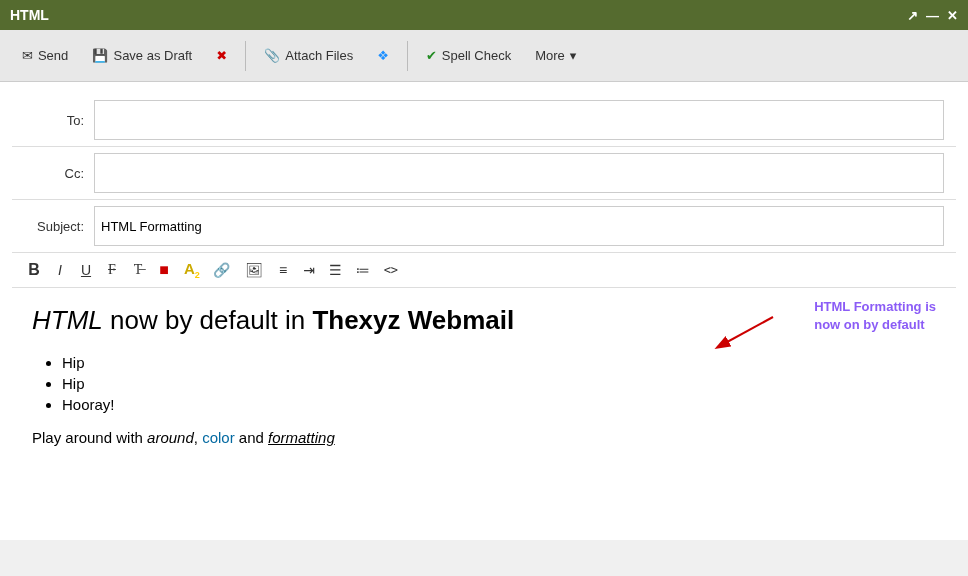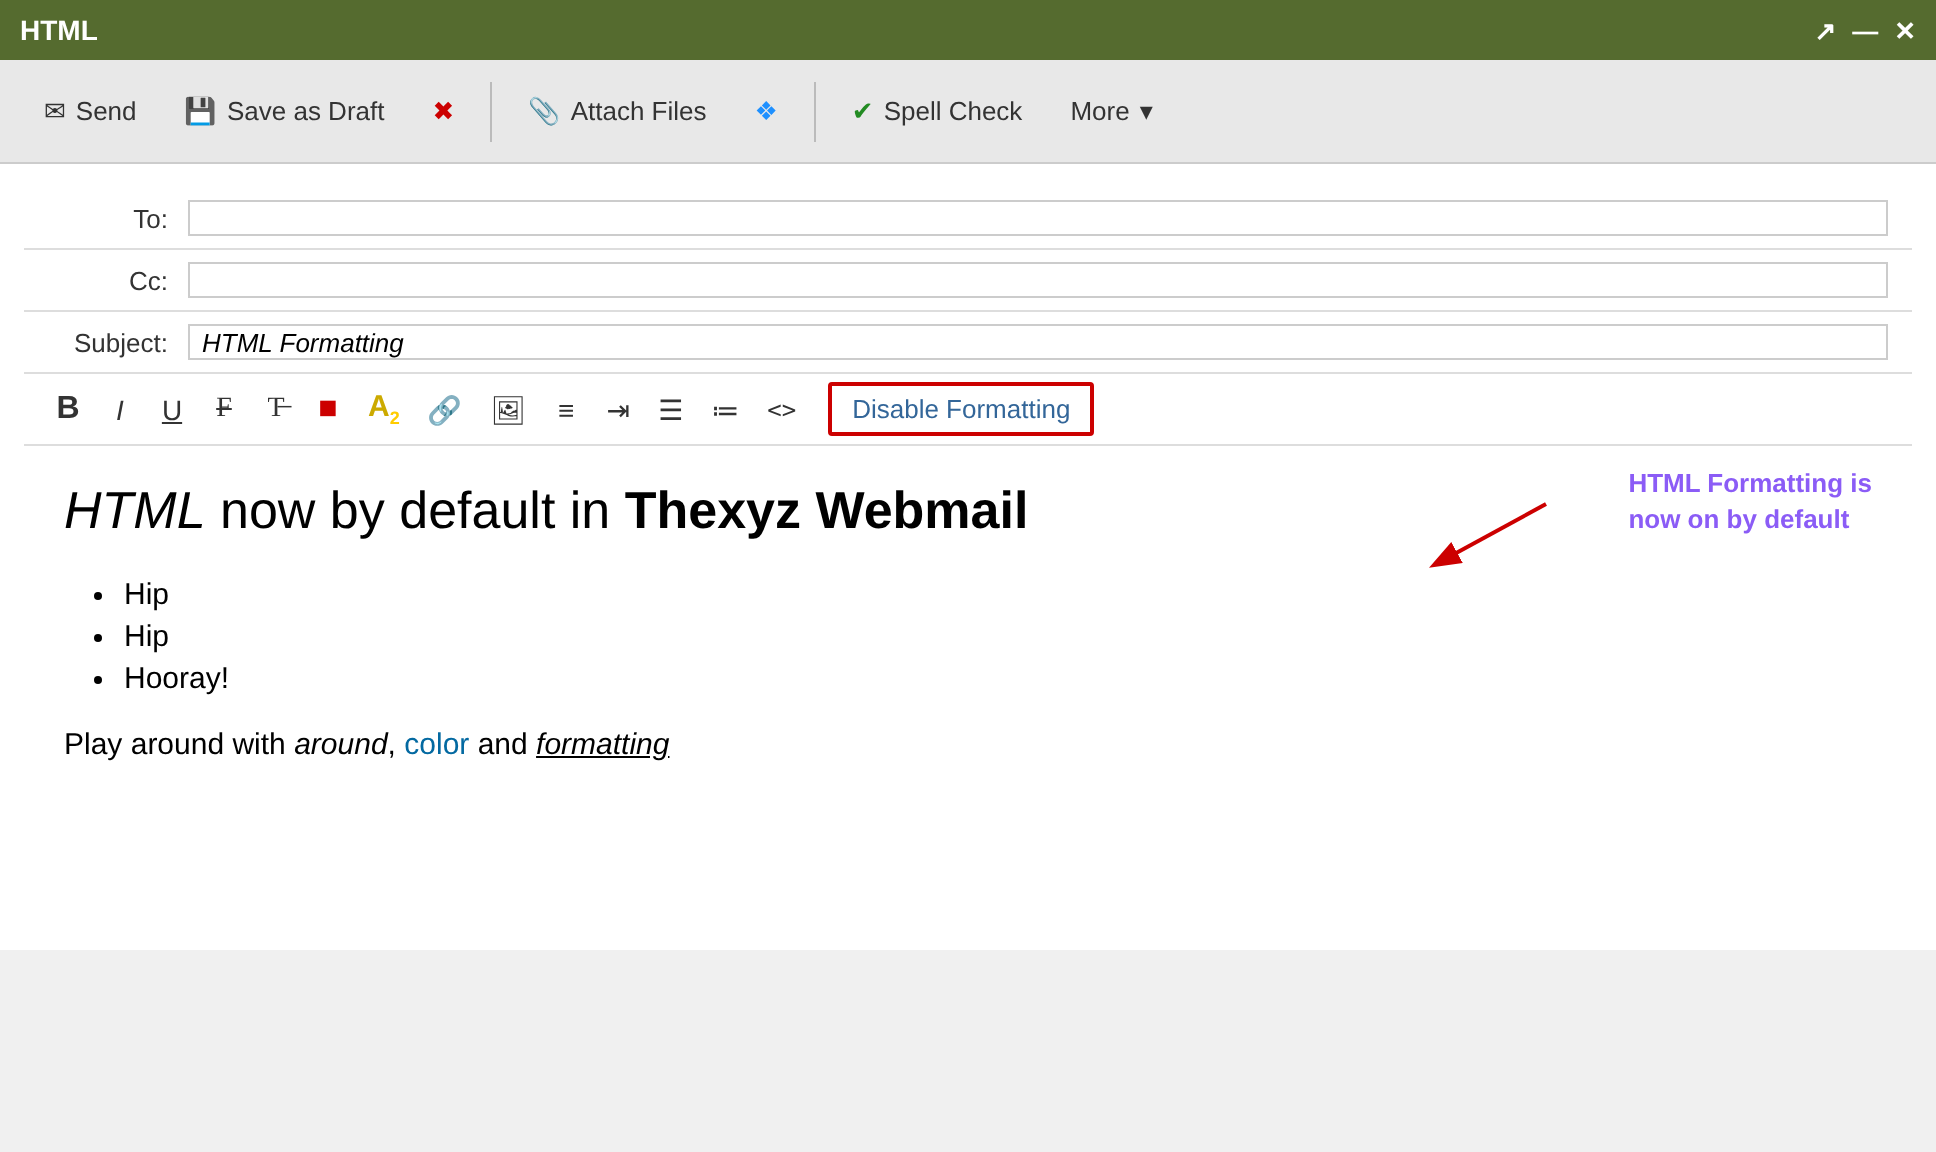--- a/index.html
+++ b/index.html
@@ -70,22 +70,21 @@
       font-size: 13px;
       text-align: right;
       padding-right: 10px;
     }
     .field-input {
       flex: 1;
       border: 1px solid #ccc;
       padding: 4px 6px;
       font-size: 13px;
       outline: none;
-      height: 18px;
-      font-style: italic;
+      height: 40px;
     }
 
     .formatting-toolbar {
       display: flex;
       align-items: center;
       padding: 4px 10px;
       border-bottom: 1px solid #ddd;
       background: white;
       gap: 2px;
       flex-wrap: nowrap;
@@ -227,21 +226,20 @@
     <button class="fmt-btn" style="font-family: serif;">T̶</button>
     <button class="fmt-btn fmt-color-red">■</button>
     <button class="fmt-btn" style="color:#ccaa00; font-weight:bold; font-size:15px;">A<sub style="font-size:9px; color:#ffcc00;">2</sub></button>
     <button class="fmt-btn">🔗</button>
     <button class="fmt-btn">🖼</button>
     <button class="fmt-btn">≡</button>
     <button class="fmt-btn">⇥</button>
     <button class="fmt-btn">☰</button>
     <button class="fmt-btn">≔</button>
     <button class="fmt-btn" style="font-family: monospace; font-size: 12px;">&lt;&gt;</button>
-    <button class="disable-formatting-btn">Disable Formatting</button>
   </div>
 
   <div class="compose-body">
     <h1>
       <em>HTML</em>
       <span> now by default in </span>
       <strong>Thexyz Webmail</strong>
     </h1>
 
     <ul class="bullet-list">

